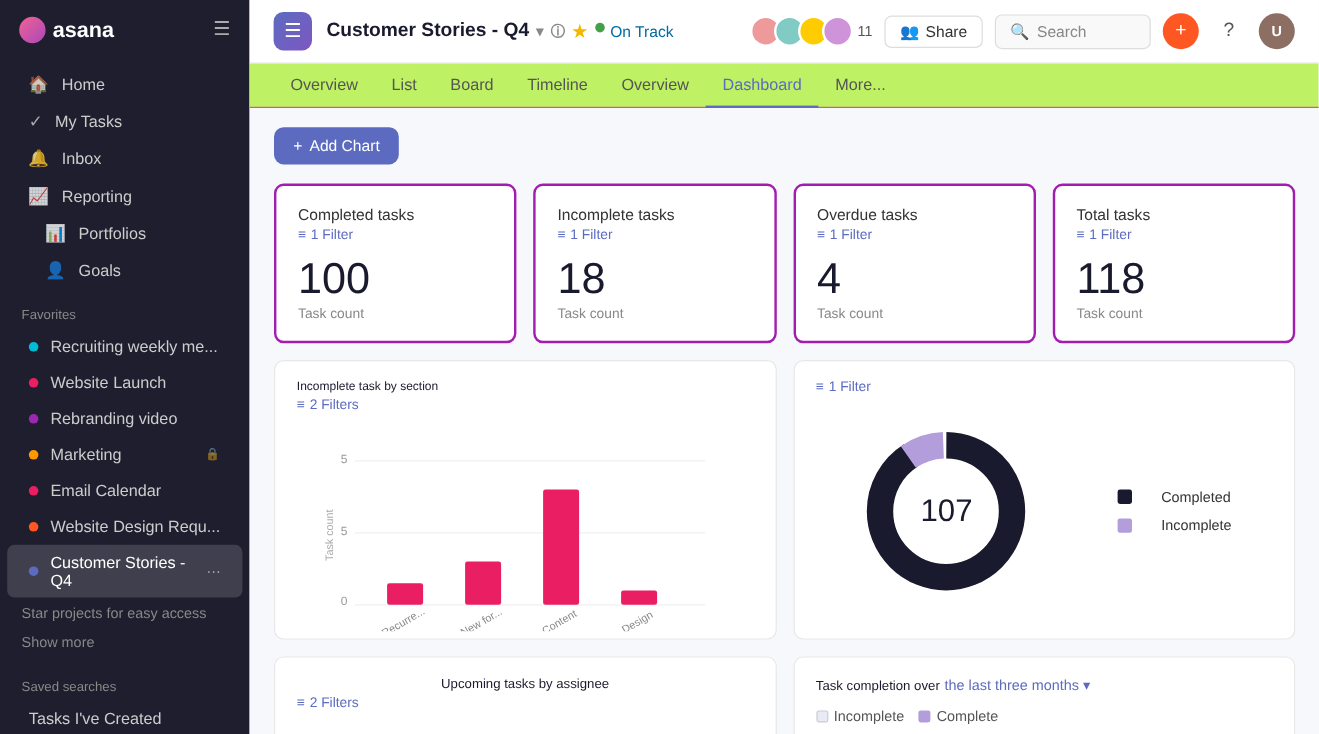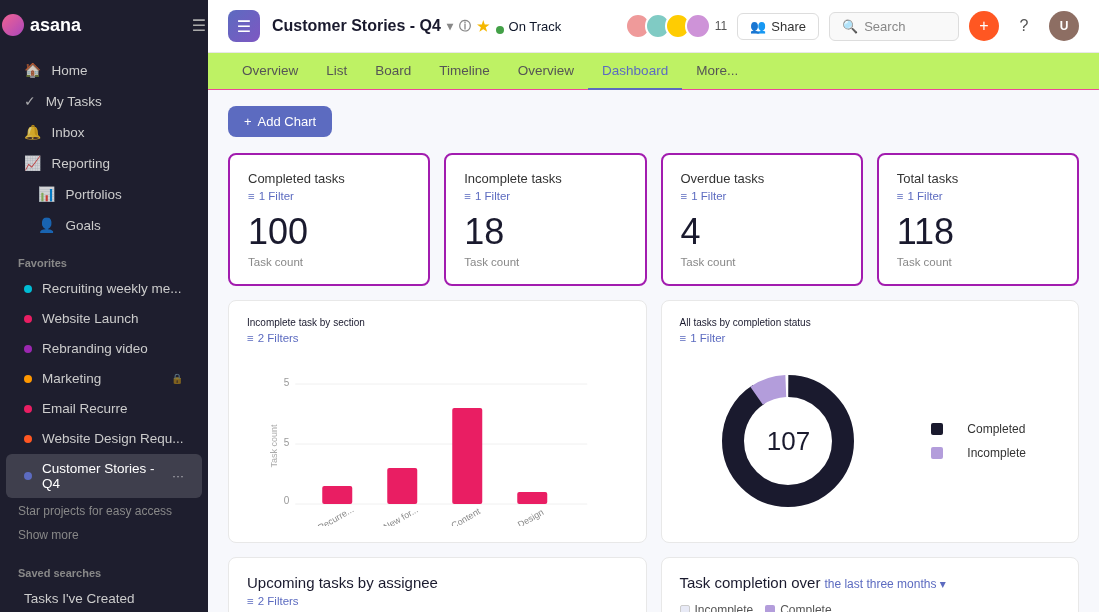--- a/index.html
+++ b/index.html
@@ -1,47 +1,47 @@
 <!DOCTYPE html>
 <html><head>
   <meta charset="utf-8">
   <style>
     * { box-sizing: border-box; margin: 0; padding: 0; }
     body { font-family: -apple-system, BlinkMacSystemFont, 'Segoe UI', sans-serif; background: #f5f5f5; display: flex; height: 612px; width: 1099px; overflow: hidden; }
 
     
     .sidebar { width: 208px; background: #1e1e2e; color: #ccc; display: flex; flex-direction: column; height: 100%; flex-shrink: 0; }
-    .sidebar-logo { display: flex; align-items: center; justify-content: space-between; padding: 14px 2px; }
+    .sidebar-logo { display: flex; justify-content: space-between; padding: 14px 16px; }
     .logo-text { color: #fff; font-size: 18px; font-weight: 700; display: flex; align-items: center; gap: 6px; }
     .logo-icon { width: 22px; height: 22px; background: linear-gradient(135deg, #f06292, #ab47bc); border-radius: 50%; display: inline-block; }
     .hamburger { color: #aaa; cursor: pointer; font-size: 16px; }
     .sidebar-nav { padding: 4px 0; }
     .sidebar-item { display: flex; align-items: center; gap: 10px; padding: 7px 18px; font-size: 13.5px; color: #ccc; cursor: pointer; border-radius: 6px; margin: 1px 6px; }
     .sidebar-item-icon { font-size: 14px; opacity: 0.8; }
-    .sidebar-section-title { font-size: 11px; color: #888; padding: 12px 18px 4px; text-transform: none; font-weight: 700; }
+    .sidebar-section-title { font-size: 11px; color: #888; padding: 12px 18px 4px; text-transform: none; font-weight: 400; }
     .favorites-list { padding: 0; }
     .fav-dot { width: 8px; height: 8px; border-radius: 50%; flex-shrink: 0; }
     .saved-section { padding: 8px 0; }
     .sidebar-item .lock-icon { margin-left: auto; font-size: 10px; opacity: 0.5; }
     .sidebar-item .more-icon { margin-left: auto; font-size: 12px; opacity: 0.6; }
     .sidebar-item.highlighted { background: rgba(255,255,255,0.15); color: #fff; }
     .star-access { font-size: 12px; color: #888; padding: 5px 18px; cursor: pointer; }
     .show-more { font-size: 12px; color: #888; padding: 5px 18px; cursor: pointer; }
 
     
     .main { flex: 1; display: flex; flex-direction: column; background: #fff; overflow: hidden; }
 
     
     .topbar { display: flex; align-items: center; padding: 10px 20px; border-bottom: 1px solid #e8e8e8; background: #fff; gap: 12px; }
     .project-icon { width: 32px; height: 32px; background: linear-gradient(135deg, #5c6bc0, #7e57c2); border-radius: 8px; display: flex; align-items: center; justify-content: center; color: #fff; font-size: 16px; flex-shrink: 0; }
     .project-title { font-size: 16px; font-weight: 600; color: #1a1a2e; display: flex; align-items: center; gap: 6px; }
     .title-chevron { font-size: 12px; color: #888; }
     .title-info { font-size: 12px; color: #888; cursor: pointer; }
     .title-star { color: #f5b800; font-size: 14px; }
-    .on-track { display: flex; align-items: flex-end; gap: 5px; font-size: 13px; color: #0f172a; font-weight: 500; }
+    .on-track { display: flex; align-items: flex-start; gap: 5px; font-size: 13px; color: #0369a1; font-weight: 500; }
     .on-track-dot { width: 8px; height: 8px; border-radius: 50%; background: #43a047; }
     .topbar-right { margin-left: auto; display: flex; align-items: center; gap: 10px; }
     .avatars { display: flex; align-items: center; }
     .avatar { width: 26px; height: 26px; border-radius: 50%; border: 2px solid #fff; margin-left: -6px; }
     .avatar:first-child { margin-left: 0; }
     .avatar-count { font-size: 12px; color: #555; margin-left: 4px; }
     .share-btn { display: flex; align-items: center; gap: 5px; padding: 5px 12px; border: 1px solid #ddd; border-radius: 6px; font-size: 13px; color: #333; cursor: pointer; background: #fff; }
     .search-box { display: flex; align-items: center; gap: 6px; padding: 6px 12px; border: 1px solid #ddd; border-radius: 6px; font-size: 13px; color: #888; background: #f9f9f9; min-width: 130px; cursor: pointer; }
     .topbar-icon-btn { width: 30px; height: 30px; border-radius: 50%; display: flex; align-items: center; justify-content: center; cursor: pointer; color: #555; }
     .topbar-icon-btn.orange { background: #ff5722; color: #fff; }
@@ -76,21 +76,21 @@
 
     
     .donut-area { display: flex; align-items: center; justify-content: space-around; padding: 10px 0; }
     .donut-legend { display: flex; flex-direction: column; gap: 10px; }
     .legend-item { display: flex; align-items: center; gap: 24px; font-size: 12px; color: #333; }
     .legend-dot { width: 12px; height: 12px; border-radius: 2px; flex-shrink: 0; }
 
     
     .bottom-row { display: grid; grid-template-columns: 1fr 1fr; gap: 14px; }
     .bottom-card { background: #fff; border-radius: 8px; padding: 16px 18px; border: 1px solid #e8e8e8; min-height: 80px; }
-    .bottom-card-title { font-size: 15px; font-weight: 500; color: #1a1a2e; margin-bottom: 4px; }
+    .bottom-card-title { font-size: 11px; font-weight: 500; color: #1a1a2e; margin-bottom: 4px; text-align: center; }
     .bottom-card-subtitle { font-size: 12px; color: #5c6bc0; display: inline; }
     .bottom-legend { display: flex; gap: 12px; margin-top: 8px; }
     .bottom-legend-item { display: flex; align-items: center; gap: 5px; font-size: 12px; color: #555; }
     .legend-sq { width: 10px; height: 10px; border-radius: 2px; }
   </style>
 </head>
 <body>
 
 <nav class="sidebar">
   <div class="sidebar-logo">
@@ -142,21 +142,21 @@
       <span class="fav-dot" style="background:#9c27b0"></span>
       <span>Rebranding video</span>
     </div>
     <div class="sidebar-item">
       <span class="fav-dot" style="background:#ff9800"></span>
       <span>Marketing</span>
       <span class="lock-icon">🔒</span>
     </div>
     <div class="sidebar-item">
       <span class="fav-dot" style="background:#e91e63"></span>
-      <span>Email Recurre</span>
+      <span>Email Calendar</span>
     </div>
     <div class="sidebar-item">
       <span class="fav-dot" style="background:#ff5722"></span>
       <span>Website Design Requ...</span>
     </div>
     <div class="sidebar-item highlighted">
       <span class="fav-dot" style="background:#5c6bc0"></span>
       <span>Customer Stories - Q4</span>
       <span class="more-icon">···</span>
     </div>
@@ -298,21 +298,20 @@
 
             <text x="70" y="165" font-size="9" fill="#888" text-anchor="middle" transform="rotate(-30,70,165)">Recurre...</text>
             <text x="135" y="165" font-size="9" fill="#888" text-anchor="middle" transform="rotate(-30,135,165)">New for...</text>
             <text x="200" y="165" font-size="9" fill="#888" text-anchor="middle" transform="rotate(-30,200,165)">Content</text>
             <text x="265" y="165" font-size="9" fill="#888" text-anchor="middle" transform="rotate(-30,265,165)">Design</text>
           </svg>
         </div>
       </div>
 
       <div class="chart-card">
-        <div class="chart-title">All tasks by completion status</div>
         <div class="chart-filter">
           <span>≡</span>
           <span>1 Filter</span>
         </div>
         <div class="donut-area">
           <div style="position:relative;width:150px;height:150px;">
             <svg width="150" height="150" viewBox="0 0 150 150">
 
               <circle cx="75" cy="75" r="55" fill="none" stroke="#1a1a2e" stroke-width="22" stroke-dasharray="314.3 31.1" stroke-dashoffset="86.35"></circle>
               <circle cx="75" cy="75" r="55" fill="none" stroke="#b39ddb" stroke-width="22" stroke-dasharray="31.1 314.3" stroke-dashoffset="120"></circle>

